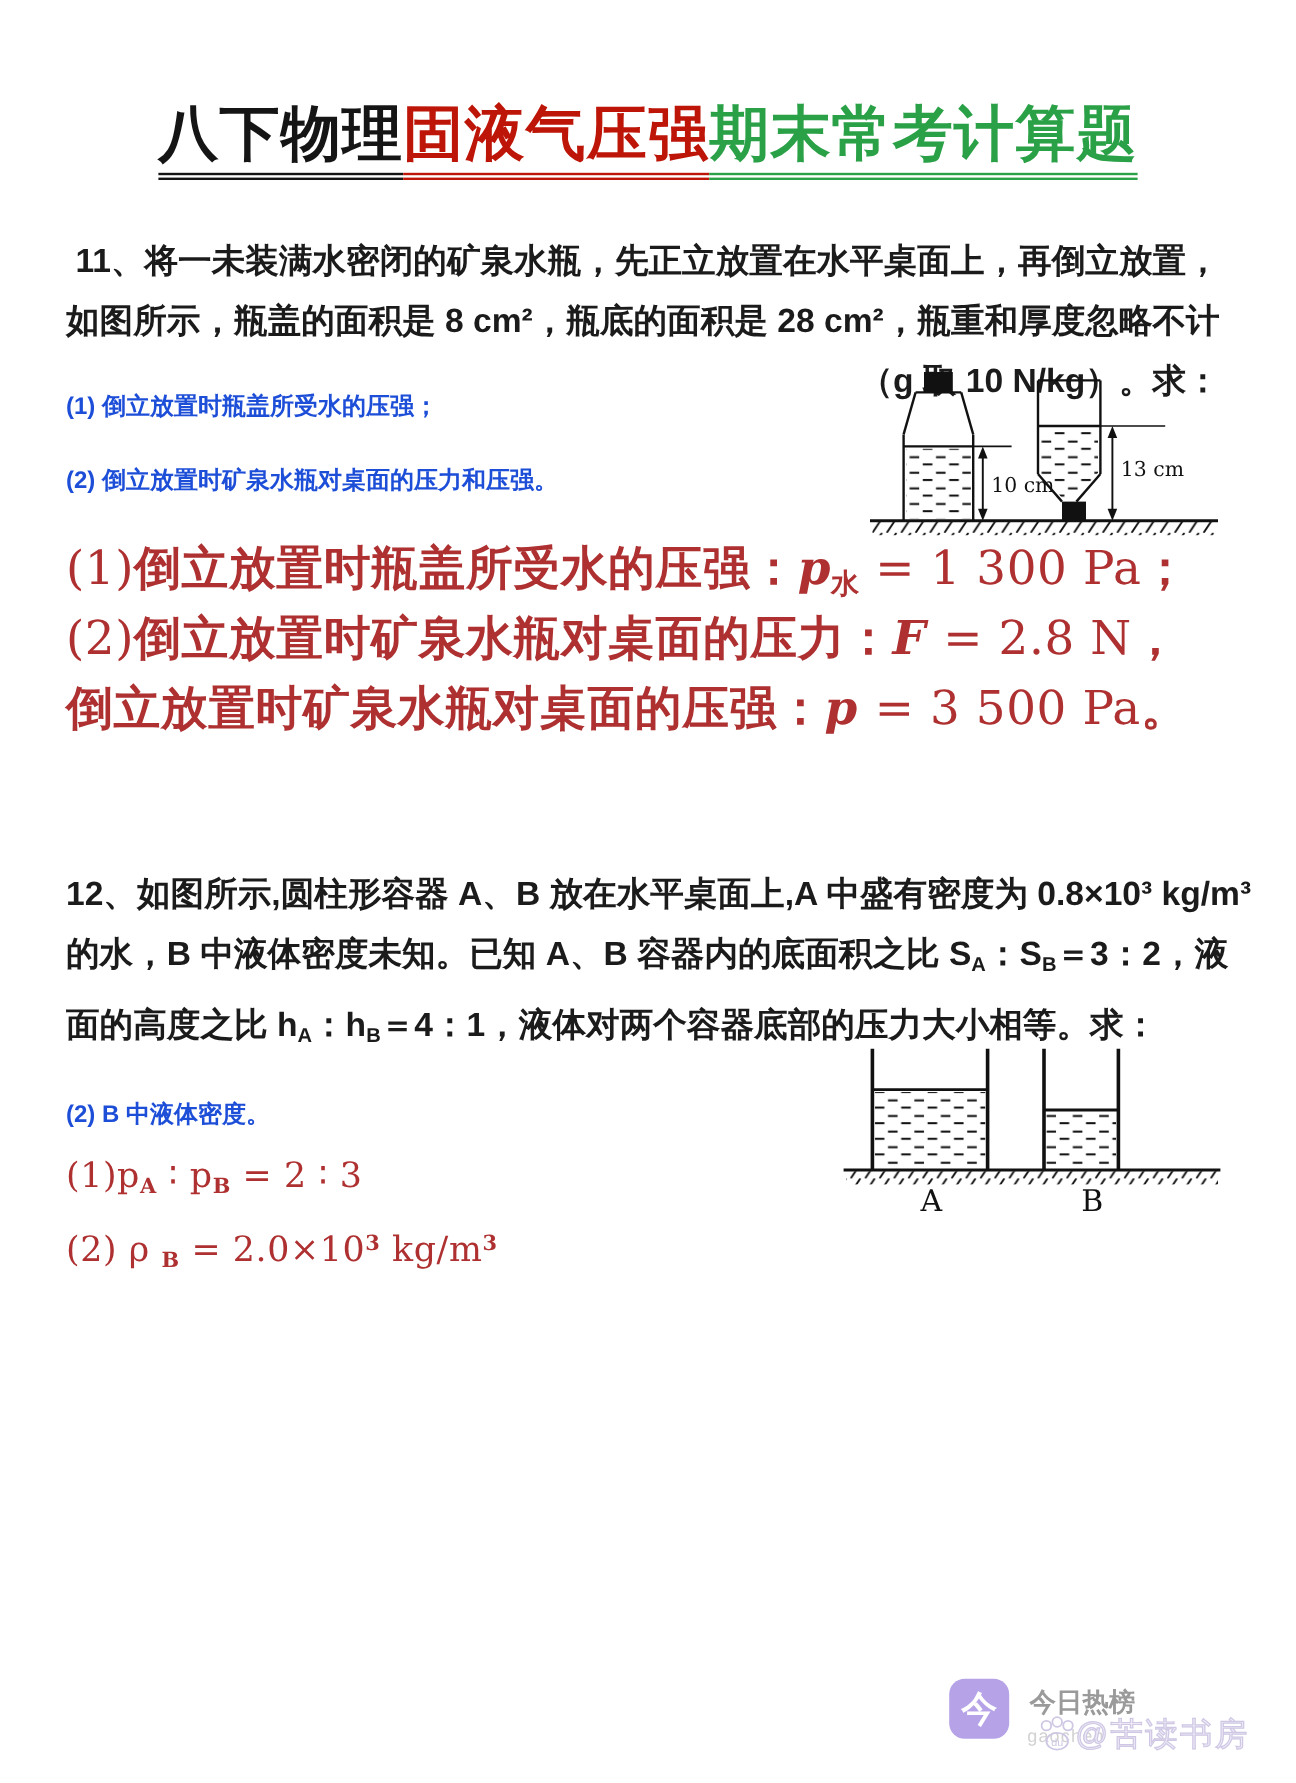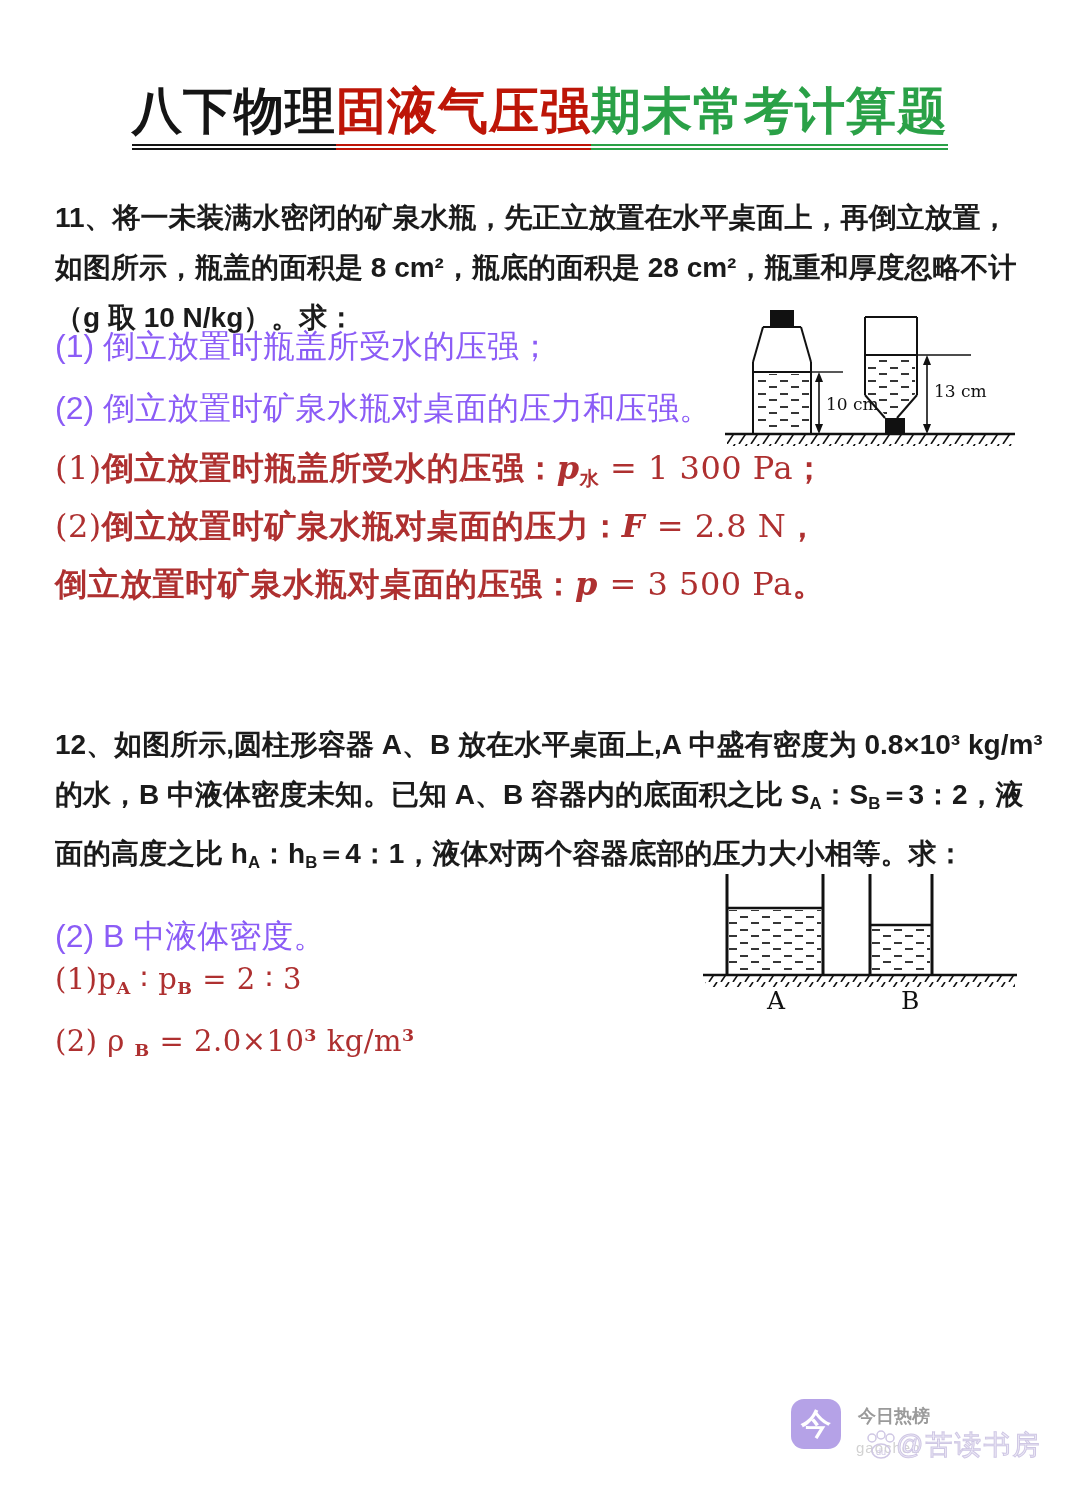--- a/index.html
+++ b/index.html
@@ -11,54 +11,54 @@
              font-family:"Liberation Serif","DejaVu Serif",serif;font-weight:900;
              font-size:50px;letter-spacing:1px;line-height:1.1;white-space:nowrap;}
   .title-row span{display:inline-block;padding-bottom:5px;border-bottom:6px double currentColor;}
   .t-black{color:#151515;}
   .t-red{color:#bd1507;}
   .t-green{color:#2aa147;}
 
   
   .ptext{position:absolute;left:55px;font-size:28px;font-weight:600;line-height:50px;
          white-space:nowrap;color:#1b1b1b;}
-  .qline{position:absolute;left:55px;font-size:32px;font-weight:400;white-space:nowrap;color:#8b5cf6;}
+  .qline{position:absolute;left:55px;font-size:20px;font-weight:700;white-space:nowrap;color:#1d4ed8;}
 
   
   .ans{position:absolute;left:55px;font-family:"DejaVu Serif","Liberation Serif",serif;
-       font-weight:700;font-size:32px;color:#ae3030;white-space:nowrap;letter-spacing:0.5px;}
+       font-weight:700;font-size:39px;color:#ae3030;white-space:nowrap;letter-spacing:0.5px;}
   .seg-n{}
   .seg-rom{font-family:"DejaVu Serif",serif;font-weight:500;}
   .seg-var{font-family:"DejaVu Serif",serif;font-style:italic;font-weight:600;}
   .seg-sub{font-size:0.60em;vertical-align:-0.30em;}
   .seg-sup{font-size:0.60em;vertical-align:0.55em;}
 
   
   .fig{position:absolute;}
 
   
   .wm-icon{position:absolute;left:791px;top:1399px;width:50px;height:50px;border-radius:13px;
            background:#b5a2e7;color:#ffffff;display:flex;align-items:center;justify-content:center;
            font-size:30px;font-weight:700;}
-  .wm-name{position:absolute;left:858px;top:1404px;font-size:18px;font-weight:700;color:#9a9a9a;}
+  .wm-name{position:absolute;left:858px;top:1404px;font-size:22px;font-weight:700;color:#9a9a9a;}
   .wm-handle{position:absolute;left:856px;top:1439px;font-size:15px;color:#d2d2d2;letter-spacing:1px;}
   .wm-stamp{position:absolute;left:896px;top:1427px;font-size:27px;font-weight:400;
             color:#eeebf7;-webkit-text-stroke:1px #cfc7e4;letter-spacing:2px;white-space:nowrap;}
   .wm-paw{position:absolute;left:862px;top:1429px;}
 </style>
 </head>
 <body>
 
 <div class="page">
 
   <div class="title-row">
     <span class="t-black">八下物理</span><span class="t-red">固液气压强</span><span class="t-green">期末常考计算题</span>
   </div>
 
-  <div class="ptext" style="top:193px;">
+  <div class="ptext" style="top:193px;text-align:right;">
     <div>11、将一未装满水密闭的矿泉水瓶，先正立放置在水平桌面上，再倒立放置，</div>
     <div>如图所示，瓶盖的面积是 8 cm²，瓶底的面积是 28 cm²，瓶重和厚度忽略不计</div>
     <div>（g 取 10 N/kg）。求：</div>
   </div>
 
   <div class="qline" style="top:325px;">(1) 倒立放置时瓶盖所受水的压强；</div>
   <div class="qline" style="top:387px;">(2) 倒立放置时矿泉水瓶对桌面的压力和压强。</div>
 
   <svg class="fig" style="left:713px;top:300px;" width="315" height="150" viewBox="0 0 315 150">
     <defs>

